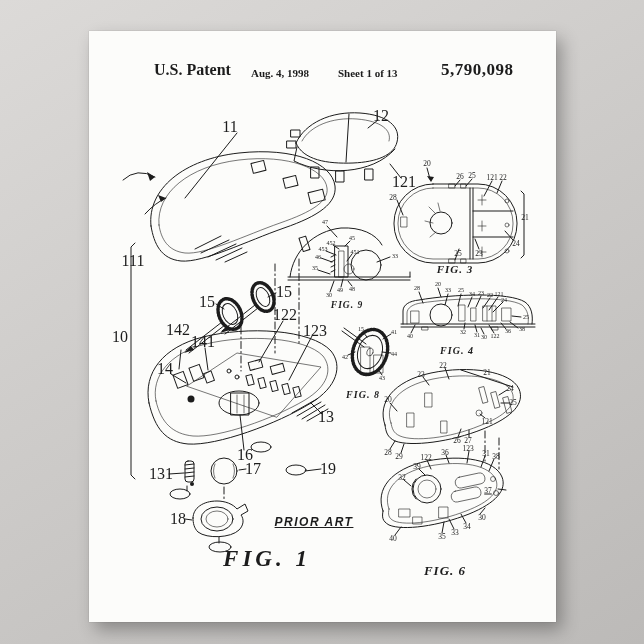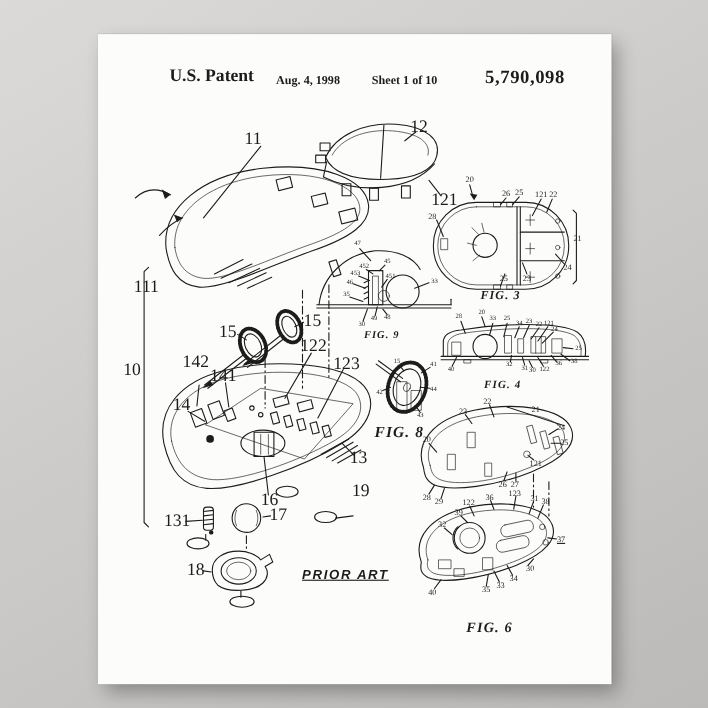--- a/index.html
+++ b/index.html
@@ -23,34 +23,34 @@
     color:var(--ink);white-space:nowrap;}
   .lbl-lg{font-size:16px;}
   .lbl-sm{font-size:7.5px;}
   .lbl-xs{font-size:6px;}
   .cap{position:absolute;transform:translate(-50%,-50%);font-family:"Liberation Serif",serif;
     font-style:italic;font-weight:bold;color:var(--ink);white-space:nowrap;letter-spacing:1px;}
   #cap-fig1{left:178px;top:528px;font-size:23px;letter-spacing:4px;}
   #cap-fig3{left:366px;top:238px;font-size:11px;}
   #cap-fig9{left:258px;top:274px;font-size:9.5px;}
   #cap-fig4{left:368px;top:319px;font-size:10px;}
-  #cap-fig8{left:274px;top:363px;font-size:14px;text-align:center;}
+  #cap-fig8{left:274px;top:363px;font-size:10px;text-align:center;}
   #cap-fig2{left:356px;top:540px;font-size:13px;}
   #prior-art{left:225px;top:491px;font-size:12px;font-family:"Liberation Sans",sans-serif;
     text-decoration:underline;letter-spacing:1.5px;}
 </style>
 </head>
 <body>
 
 <div class="poster">
   <div class="page">
 
     <span class="hdr" id="h-title">U.S. Patent</span>
     <span class="hdr" id="h-date">Aug. 4, 1998</span>
-    <span class="hdr" id="h-sheet">Sheet 1 of 10</span>
+    <span class="hdr" id="h-sheet">Sheet 1 of 13</span>
     <span class="hdr" id="h-num">5,790,098</span>
 
     <svg width="467" height="591" viewBox="0 0 467 591">
 
       <g>
         <path d="M62,195 C58,158 95,128 150,122 C205,116 243,132 246,155 C248,172 230,185 195,197 C158,210 114,232 92,230 C72,228 65,213 62,195 Z"></path>
         <path class="thin" d="M70,194 C67,162 100,135 150,129 C200,123 236,138 238,157 C240,170 223,181 191,192 C157,204 116,224 96,222 C79,220 72,208 70,194 Z"></path>
         <g class="thin">
           <line x1="106" y1="218" x2="132" y2="205"></line>
             <line x1="112" y1="222" x2="140" y2="209"></line>
@@ -359,21 +359,21 @@
         <span class="ref-label lbl-lg" style="left: 195px; top: 261px;">15</span>
         <span class="ref-label lbl-lg" style="left: 196px; top: 284px;">122</span>
         <span class="ref-label lbl-lg" style="left: 226px; top: 300px;">123</span>
         <span class="ref-label lbl-lg" style="left: 89px; top: 299px;">142</span>
         <span class="ref-label lbl-lg" style="left: 114px; top: 311px;">141</span>
         <span class="ref-label lbl-lg" style="left: 76px; top: 338px;">14</span>
         <span class="ref-label lbl-lg" style="left: 237px; top: 386px;">13</span>
         <span class="ref-label lbl-lg" style="left: 156px; top: 424px;">16</span>
         <span class="ref-label lbl-lg" style="left: 164px; top: 438px;">17</span>
         <span class="ref-label lbl-lg" style="left: 72px; top: 443px;">131</span>
-        <span class="ref-label lbl-lg" style="left: 239px; top: 416px;">19</span>
+        <span class="ref-label lbl-lg" style="left: 239px; top: 438px;">19</span>
         <span class="ref-label lbl-lg" style="left: 89px; top: 488px;">18</span>
         <span class="ref-label lbl-sm" style="left: 338px; top: 132px;">20</span>
         <span class="ref-label lbl-sm" style="left: 371px; top: 145px;">26</span>
         <span class="ref-label lbl-sm" style="left: 383px; top: 144px;">25</span>
         <span class="ref-label lbl-sm" style="left: 403px; top: 146px;">121</span>
         <span class="ref-label lbl-sm" style="left: 414px; top: 146px;">22</span>
         <span class="ref-label lbl-sm" style="left: 304px; top: 166px;">28</span>
         <span class="ref-label lbl-sm" style="left: 436px; top: 186px;">21</span>
         <span class="ref-label lbl-sm" style="left: 427px; top: 212px;">24</span>
         <span class="ref-label lbl-sm" style="left: 369px; top: 222px;">25</span>
@@ -422,28 +422,29 @@
         <span class="ref-label lbl-sm" style="left: 379px; top: 409px;">27</span>
         <span class="ref-label lbl-sm" style="left: 299px; top: 421px;">28</span>
         <span class="ref-label lbl-sm" style="left: 310px; top: 425px;">29</span>
         <span class="ref-label lbl-sm" style="left: 356px; top: 421px;">36</span>
         <span class="ref-label lbl-sm" style="left: 379px; top: 417px;">123</span>
         <span class="ref-label lbl-sm" style="left: 397px; top: 422px;">31</span>
         <span class="ref-label lbl-sm" style="left: 407px; top: 425px;">38</span>
         <span class="ref-label lbl-sm" style="left: 337px; top: 426px;">122</span>
         <span class="ref-label lbl-sm" style="left: 328px; top: 435px;">39</span>
         <span class="ref-label lbl-sm" style="left: 313px; top: 446px;">32</span>
-        <span class="ref-label lbl-sm" style="left: 421px; top: 459px; text-decoration: underline;">37</span>
+        <span class="ref-label lbl-sm" style="left: 399px; top: 459px; text-decoration: underline;">37</span>
         <span class="ref-label lbl-sm" style="left: 393px; top: 486px;">30</span>
         <span class="ref-label lbl-sm" style="left: 378px; top: 495px;">34</span>
         <span class="ref-label lbl-sm" style="left: 366px; top: 501px;">33</span>
         <span class="ref-label lbl-sm" style="left: 353px; top: 505px;">35</span>
         <span class="ref-label lbl-sm" style="left: 304px; top: 507px;">40</span>
       </div>
 
+    <span class="cap" id="cap-fig1">FIG. 1</span>
     <span class="cap" id="cap-fig2">FIG. 6</span>
     <span class="cap" id="cap-fig3">FIG. 3</span>
     <span class="cap" id="cap-fig4">FIG. 4</span>
     <span class="cap" id="cap-fig8">FIG. 8</span>
     <span class="cap" id="cap-fig9">FIG. 9</span>
     <span class="cap" id="prior-art">PRIOR ART</span>
 
   </div>
 </div>
 

